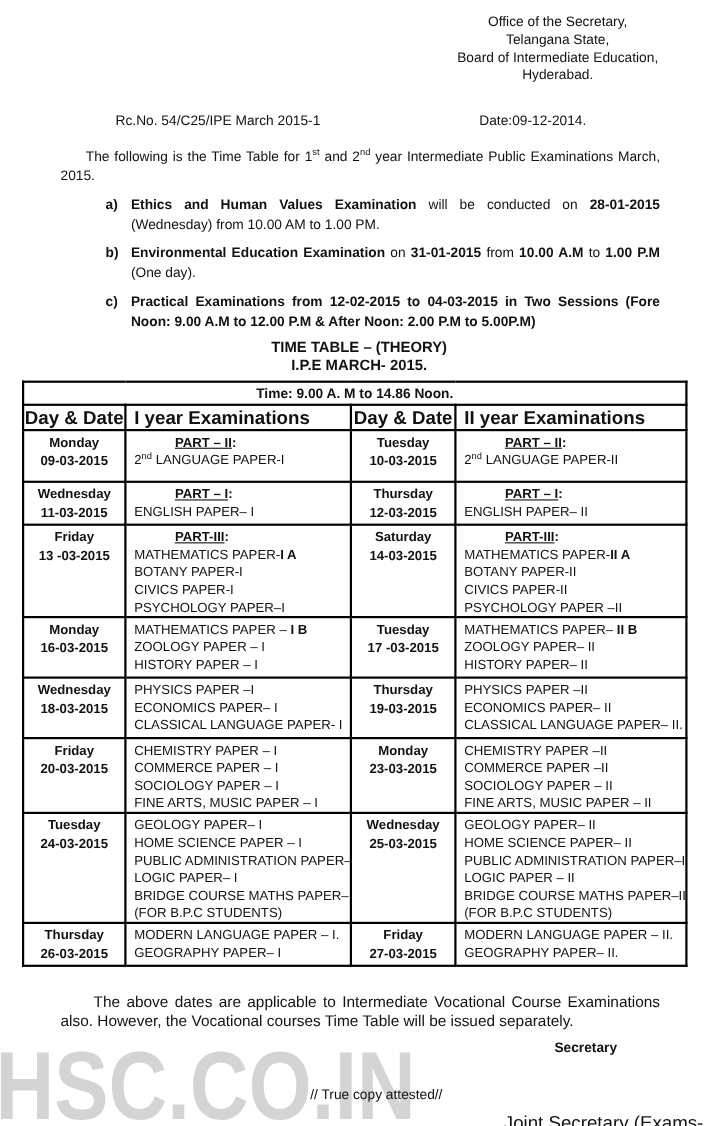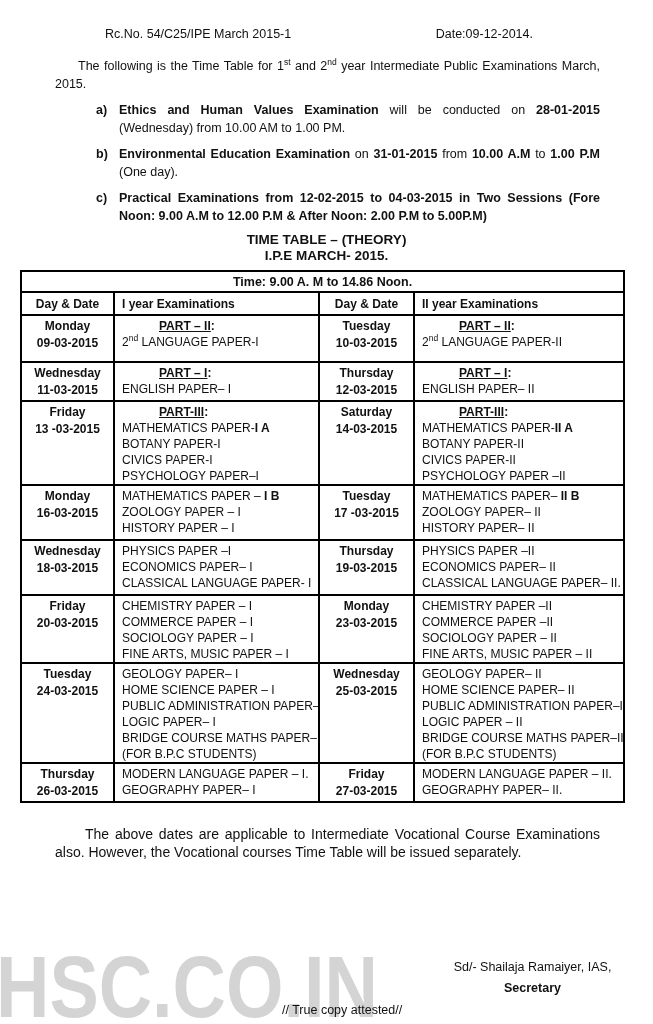--- a/index.html
+++ b/index.html
@@ -40,21 +40,21 @@
   .u{text-decoration:underline;padding-left:37px;}
   .sup{font-size:8.5px;vertical-align:super;line-height:0;}
   
   .title{margin-top:7px;text-align:center;font-weight:bold;
          font-size:13.5px;line-height:15.5px;}
   
   table.tt{border-collapse:collapse;table-layout:fixed;
            margin:7px 0 0 20px;width:603px;}
   .tt td,.tt th{border:2px solid #000000;overflow:hidden;}
   .tt .time{font-weight:bold;text-align:center;font-size:12.5px;height:19px;padding:0;}
-  .tt th{font-size:12px;height:21px;padding:0;}
+  .tt th{font-size:17px;height:21px;padding:0;}
   .tt th.dayh{text-align:center;}
   .tt th.examh{text-align:left;padding-left:7px;}
   .tt td.day{font-weight:bold;text-align:center;vertical-align:top;
              padding-top:2px;font-size:12px;line-height:17px;}
   .tt td.exam{vertical-align:top;padding:2px 3px 0 7px;
               font-size:12px;line-height:16px;}
   .tt td.exam .xline{white-space:nowrap;}
   
   .footnote{margin:22px 53px 0 55px;text-align:justify;text-indent:30px;
             font-size:14px;line-height:18px;}
@@ -66,20 +66,26 @@
 </style>
 </head>
 <body>
 
 <div class="page">
 
   <div class="watermark">HSC.CO.IN</div>
 
   <div class="content">
 
+    <div class="addr">
+      <div>Office of the Secretary,</div>
+      <div>Telangana State,</div>
+      <div>Board of Intermediate Education,</div>
+      <div>Hyderabad.</div>
+    </div>
 
     <div class="refline">
       <span>Rc.No. 54/C25/IPE March 2015-1</span>
       <span>Date:09-12-2014.</span>
     </div>
 
     <div class="intro"><span>The following is the Time Table for 1</span><span class="sup">st</span><span> and 2</span><span class="sup">nd</span><span> year Intermediate Public Examinations March, 2015.</span></div>
 
     <div class="notices" id="notices">
         <div class="notice">
@@ -283,21 +289,20 @@
               <div class="xline"><span>MODERN LANGUAGE PAPER – II.</span></div>
               <div class="xline"><span>GEOGRAPHY PAPER– II.</span></div>
             </td>
           </tr>
         </tbody>
     </table>
 
     <div class="footnote">The above dates are applicable to Intermediate Vocational Course Examinations also. However, the Vocational courses Time Table will be issued separately.</div>
 
     <div class="sig">
-      <div>Sd/- Shailaja Ramaiyer, IAS,</div>
       <div class="sec">Secretary</div>
     </div>
 
     <div class="attested">// True copy attested//</div>
 
     <div class="jointsec">Joint Secretary (Exams-II)</div>
 
   </div>
 </div>
 

